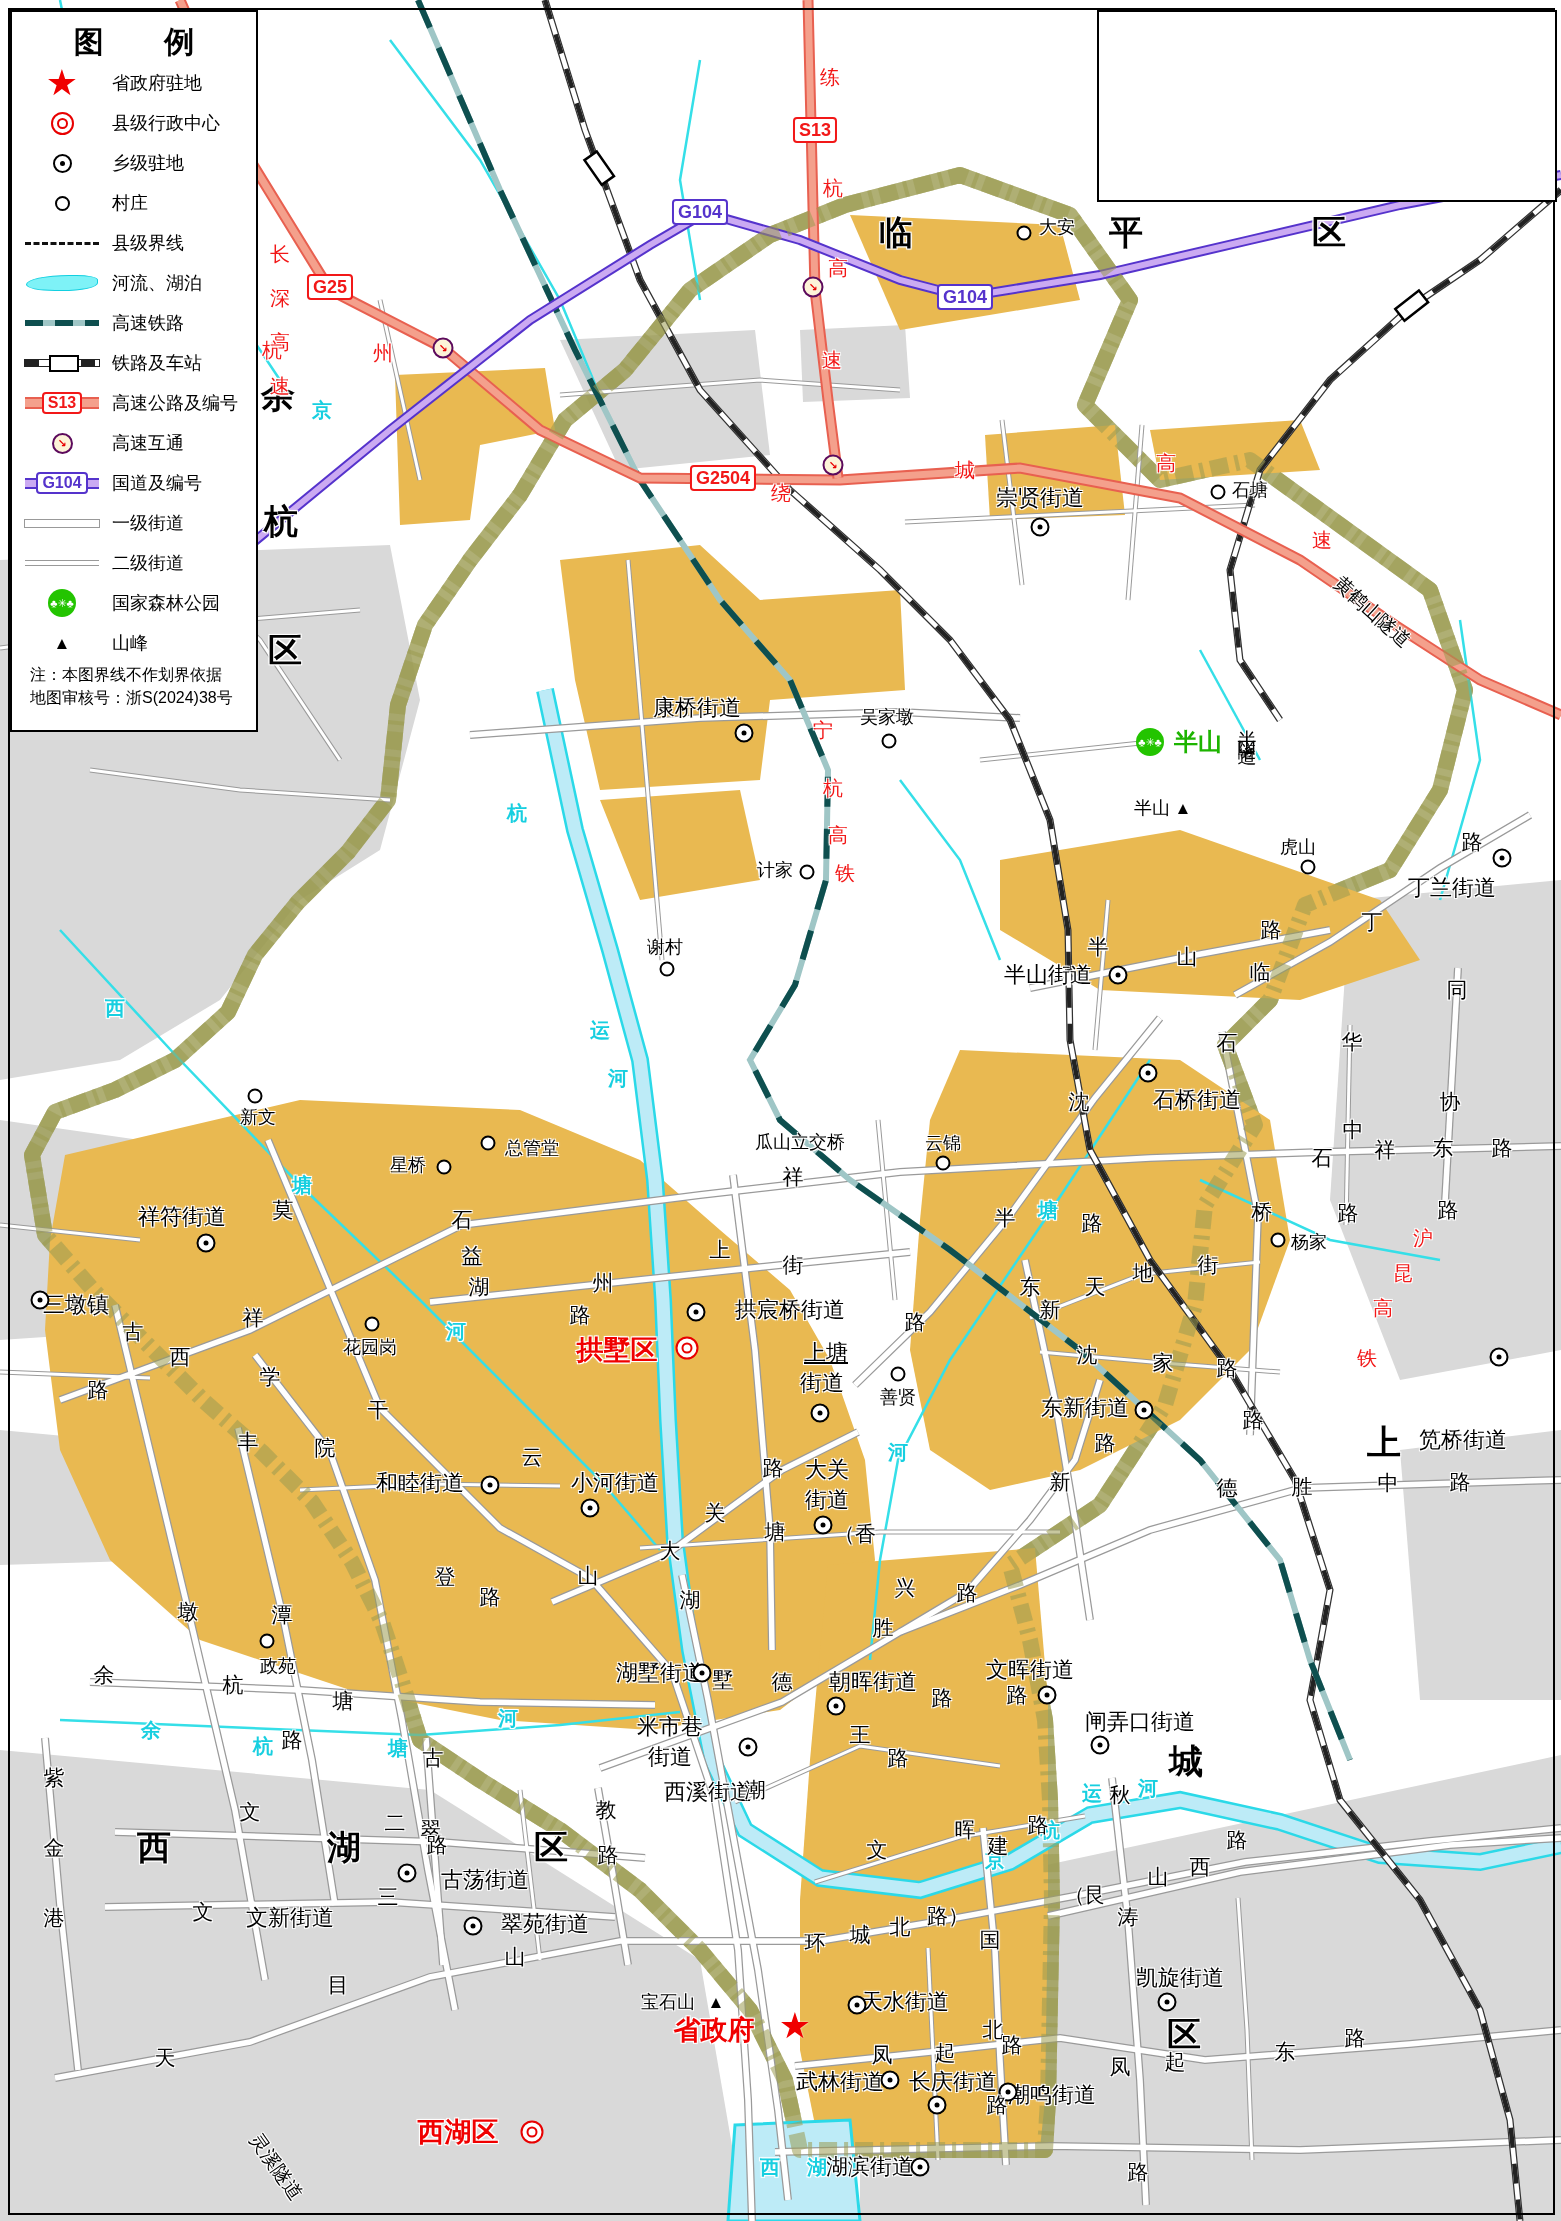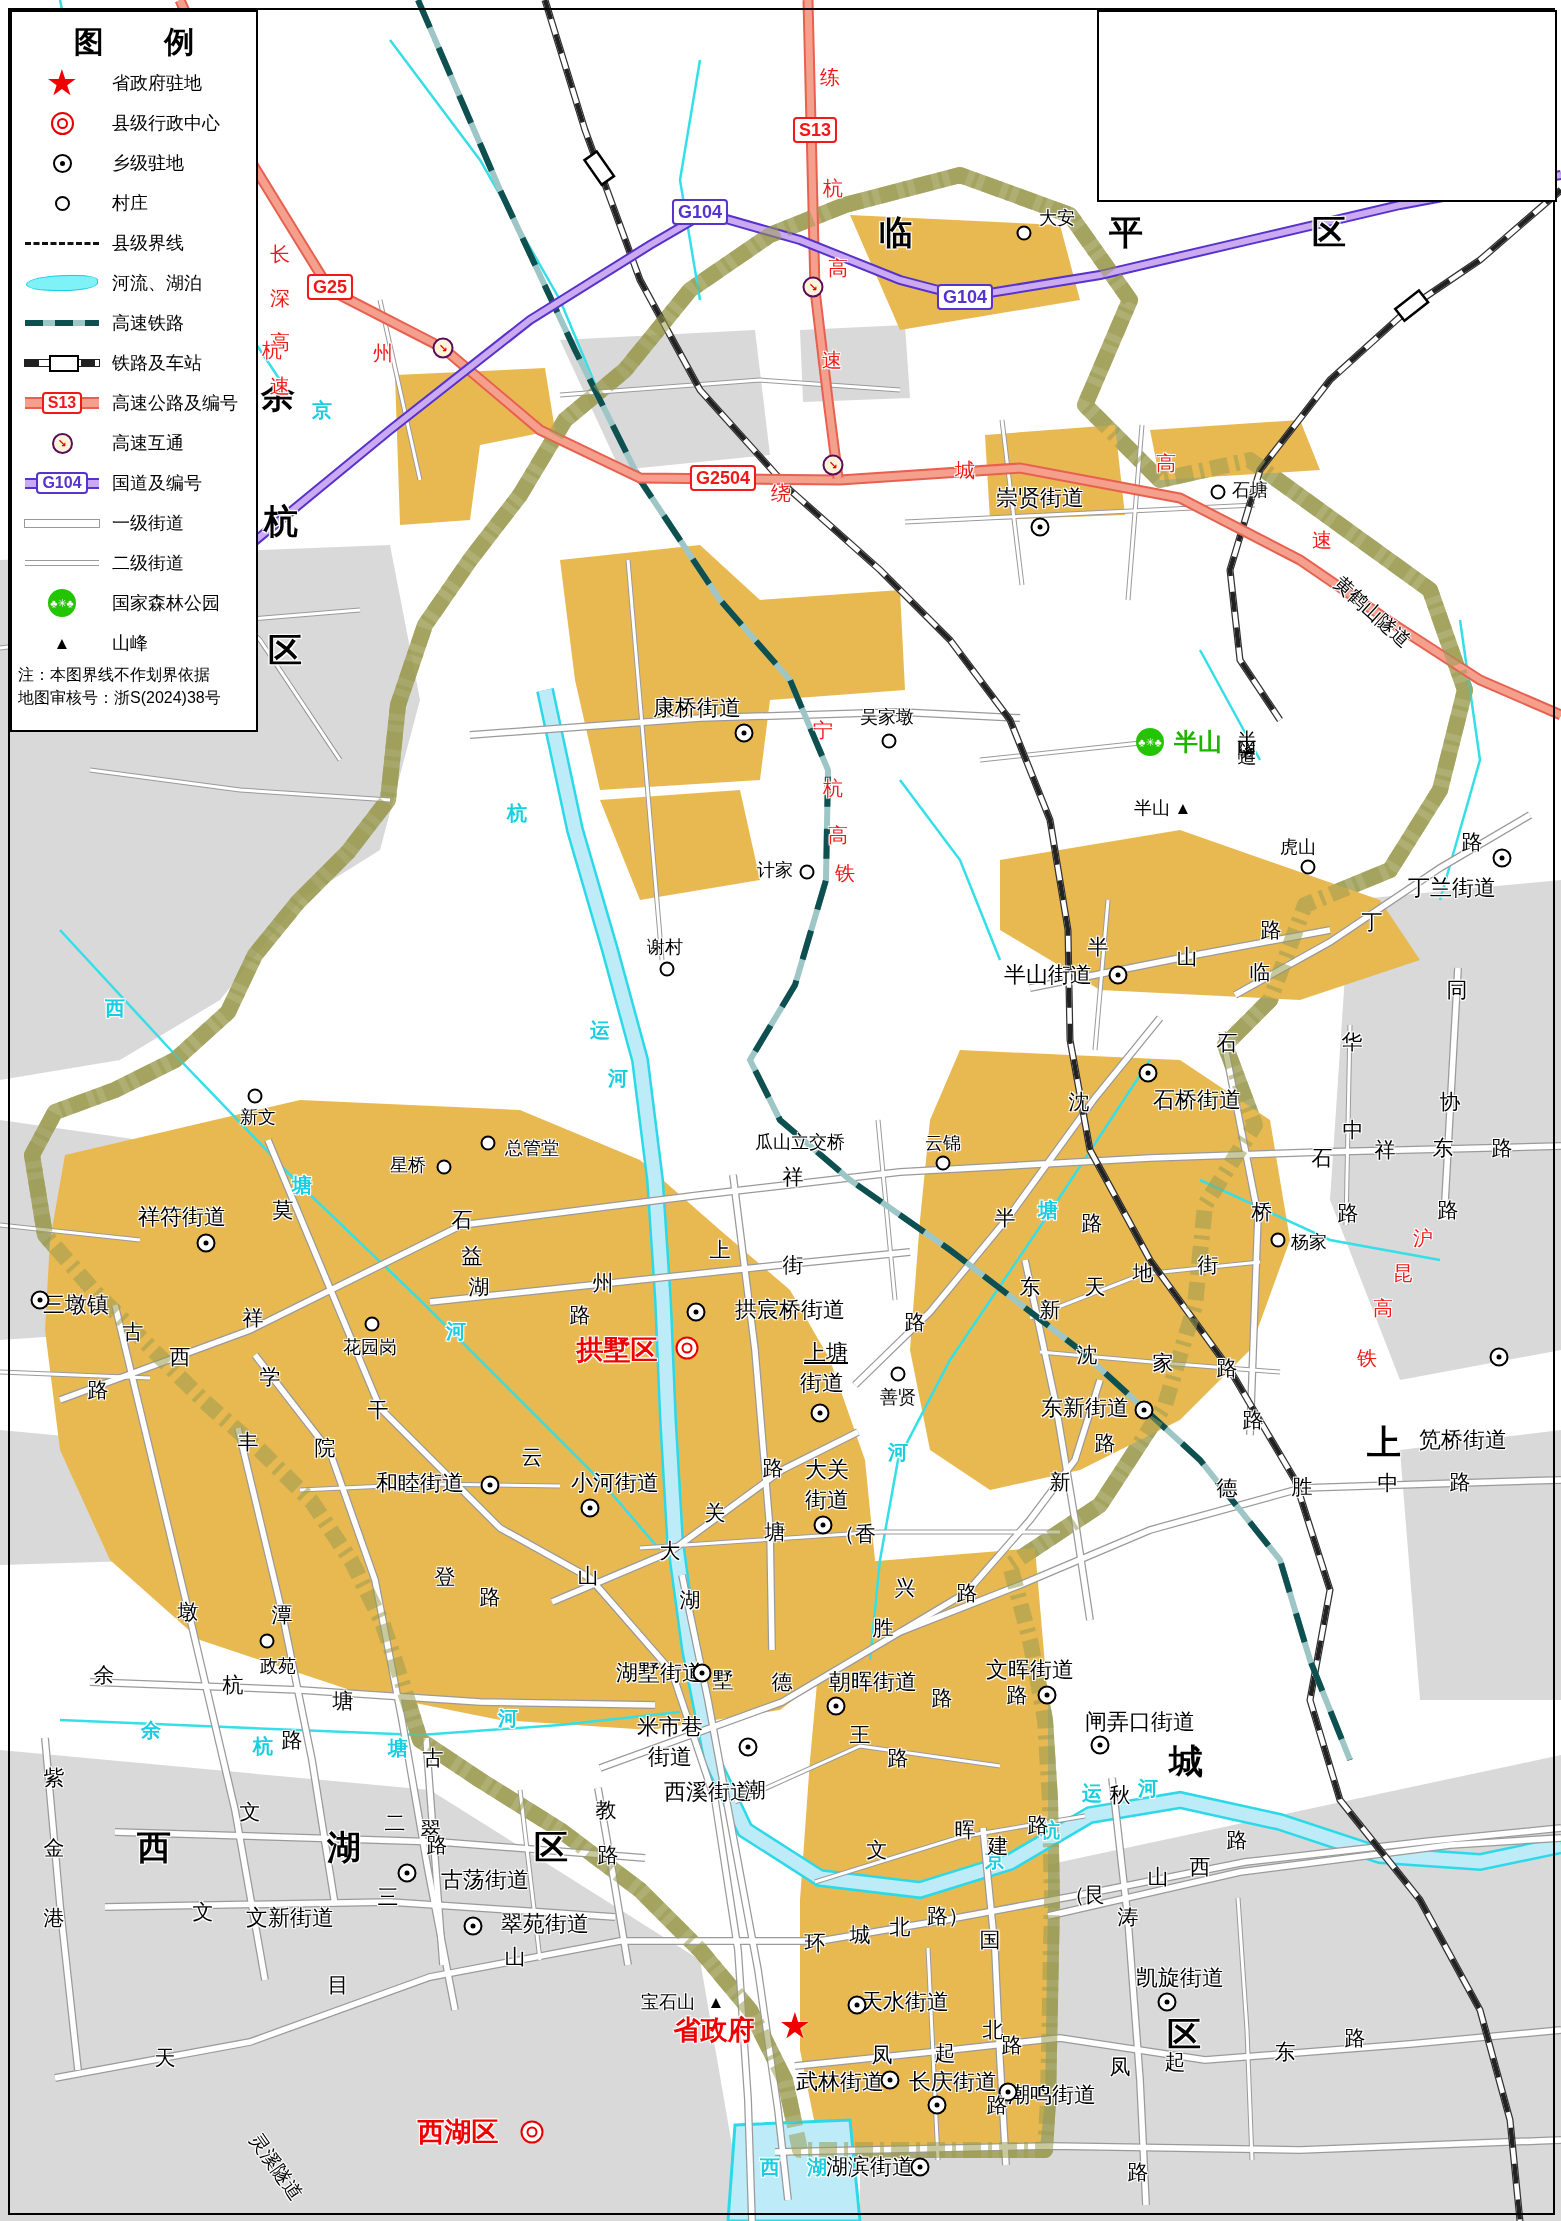--- a/index.html
+++ b/index.html
@@ -40,21 +40,21 @@
       padding:0 4px;font-size:18px;background:#fff;line-height:22px;}
   .badge-prov{border:2px solid #f21818;color:#f21818;}
   .badge-nat{border:2px solid #5533cc;color:#5533cc;}
   
   #legend{position:absolute;left:10px;top:10px;width:244px;height:718px;background:#fff;
       border:2px solid #000;z-index:30;}
   #legend-title{font-size:30px;font-weight:bold;letter-spacing:26px;text-align:center;margin-top:10px;text-indent:26px;}
   .lg-item{position:relative;height:40px;display:flex;align-items:center;}
   .lg-sym{width:100px;display:flex;justify-content:center;align-items:center;flex:0 0 100px;}
   .lg-lab{font-size:18px;color:#000;}
-  .lg-note{font-size:16px;margin:2px 6px 0 6px;}
+  .lg-note{font-size:16px;margin:2px 6px 0 18px;}
   .sym-road1{width:74px;height:7px;border:1px solid #999;background:#fff;}
   .sym-road2{width:74px;height:4px;border-top:1px solid #999;border-bottom:1px solid #999;}
   .sym-bnd{width:74px;height:0;border-top:3px dashed #111;}
   .sym-water{width:70px;height:14px;background:#7ef2f7;border-radius:60% 30% 50% 40%;border:1px solid #12cfe0;}
   .sym-hsr{width:74px;height:6px;background:repeating-linear-gradient(90deg,#0e4f4f 0 18px,#9fc6c6 18px 30px);}
   .sym-rail{width:74px;height:6px;background:repeating-linear-gradient(90deg,#222 0 14px,#fff 14px 28px);border:1px solid #222;position:relative;}
   .sym-rail:after{content:"";position:absolute;left:24px;top:-5px;width:26px;height:13px;background:#fff;border:2px solid #000;}
   .sym-expwy{width:74px;height:8px;background:#f4a08c;border-top:2px solid #e86050;border-bottom:2px solid #e86050;display:flex;align-items:center;justify-content:center;}
   .sym-nat{width:74px;height:7px;background:#cbaaf2;border-top:2px solid #5533cc;border-bottom:2px solid #5533cc;display:flex;align-items:center;justify-content:center;}
   .sym-expwy .badge,.sym-nat .badge{position:static;transform:none;font-size:16px;line-height:18px;}
@@ -472,21 +472,21 @@
       <div class="lbl lbl-sub" style="left: 1052px; top: 2095px;">潮鸣街道</div>
       <div class="mk mk-town" style="left: 1008px; top: 2092px;"></div>
       <div class="lbl lbl-sub" style="left: 870px; top: 2167px;">湖滨街道</div>
       <div class="mk mk-town" style="left: 920px; top: 2167px;"></div>
       <div class="lbl lbl-sub" style="left: 485px; top: 1880px;">古荡街道</div>
       <div class="mk mk-town" style="left: 407px; top: 1873px;"></div>
       <div class="lbl lbl-sub" style="left: 290px; top: 1918px;">文新街道</div>
       <div class="lbl lbl-sub" style="left: 545px; top: 1924px;">翠苑街道</div>
       <div class="mk mk-town" style="left: 473px; top: 1926px;"></div>
       <div class="lbl lbl-sub" style="left: 708px; top: 1792px;">西溪街道</div>
-      <div class="lbl lbl-village" style="left: 1057px; top: 218px;">大安</div>
+      <div class="lbl lbl-village" style="left: 1057px; top: 227px;">大安</div>
       <div class="mk mk-village" style="left: 1024px; top: 233px;"></div>
       <div class="lbl lbl-village" style="left: 1250px; top: 490px;">石塘</div>
       <div class="mk mk-village" style="left: 1218px; top: 492px;"></div>
       <div class="lbl lbl-village" style="left: 887px; top: 717px;">吴家墩</div>
       <div class="mk mk-village" style="left: 889px; top: 741px;"></div>
       <div class="lbl lbl-village" style="left: 775px; top: 870px;">计家</div>
       <div class="mk mk-village" style="left: 807px; top: 872px;"></div>
       <div class="lbl lbl-village" style="left: 665px; top: 947px;">谢村</div>
       <div class="mk mk-village" style="left: 667px; top: 969px;"></div>
       <div class="lbl lbl-village" style="left: 1298px; top: 847px;">虎山</div>

